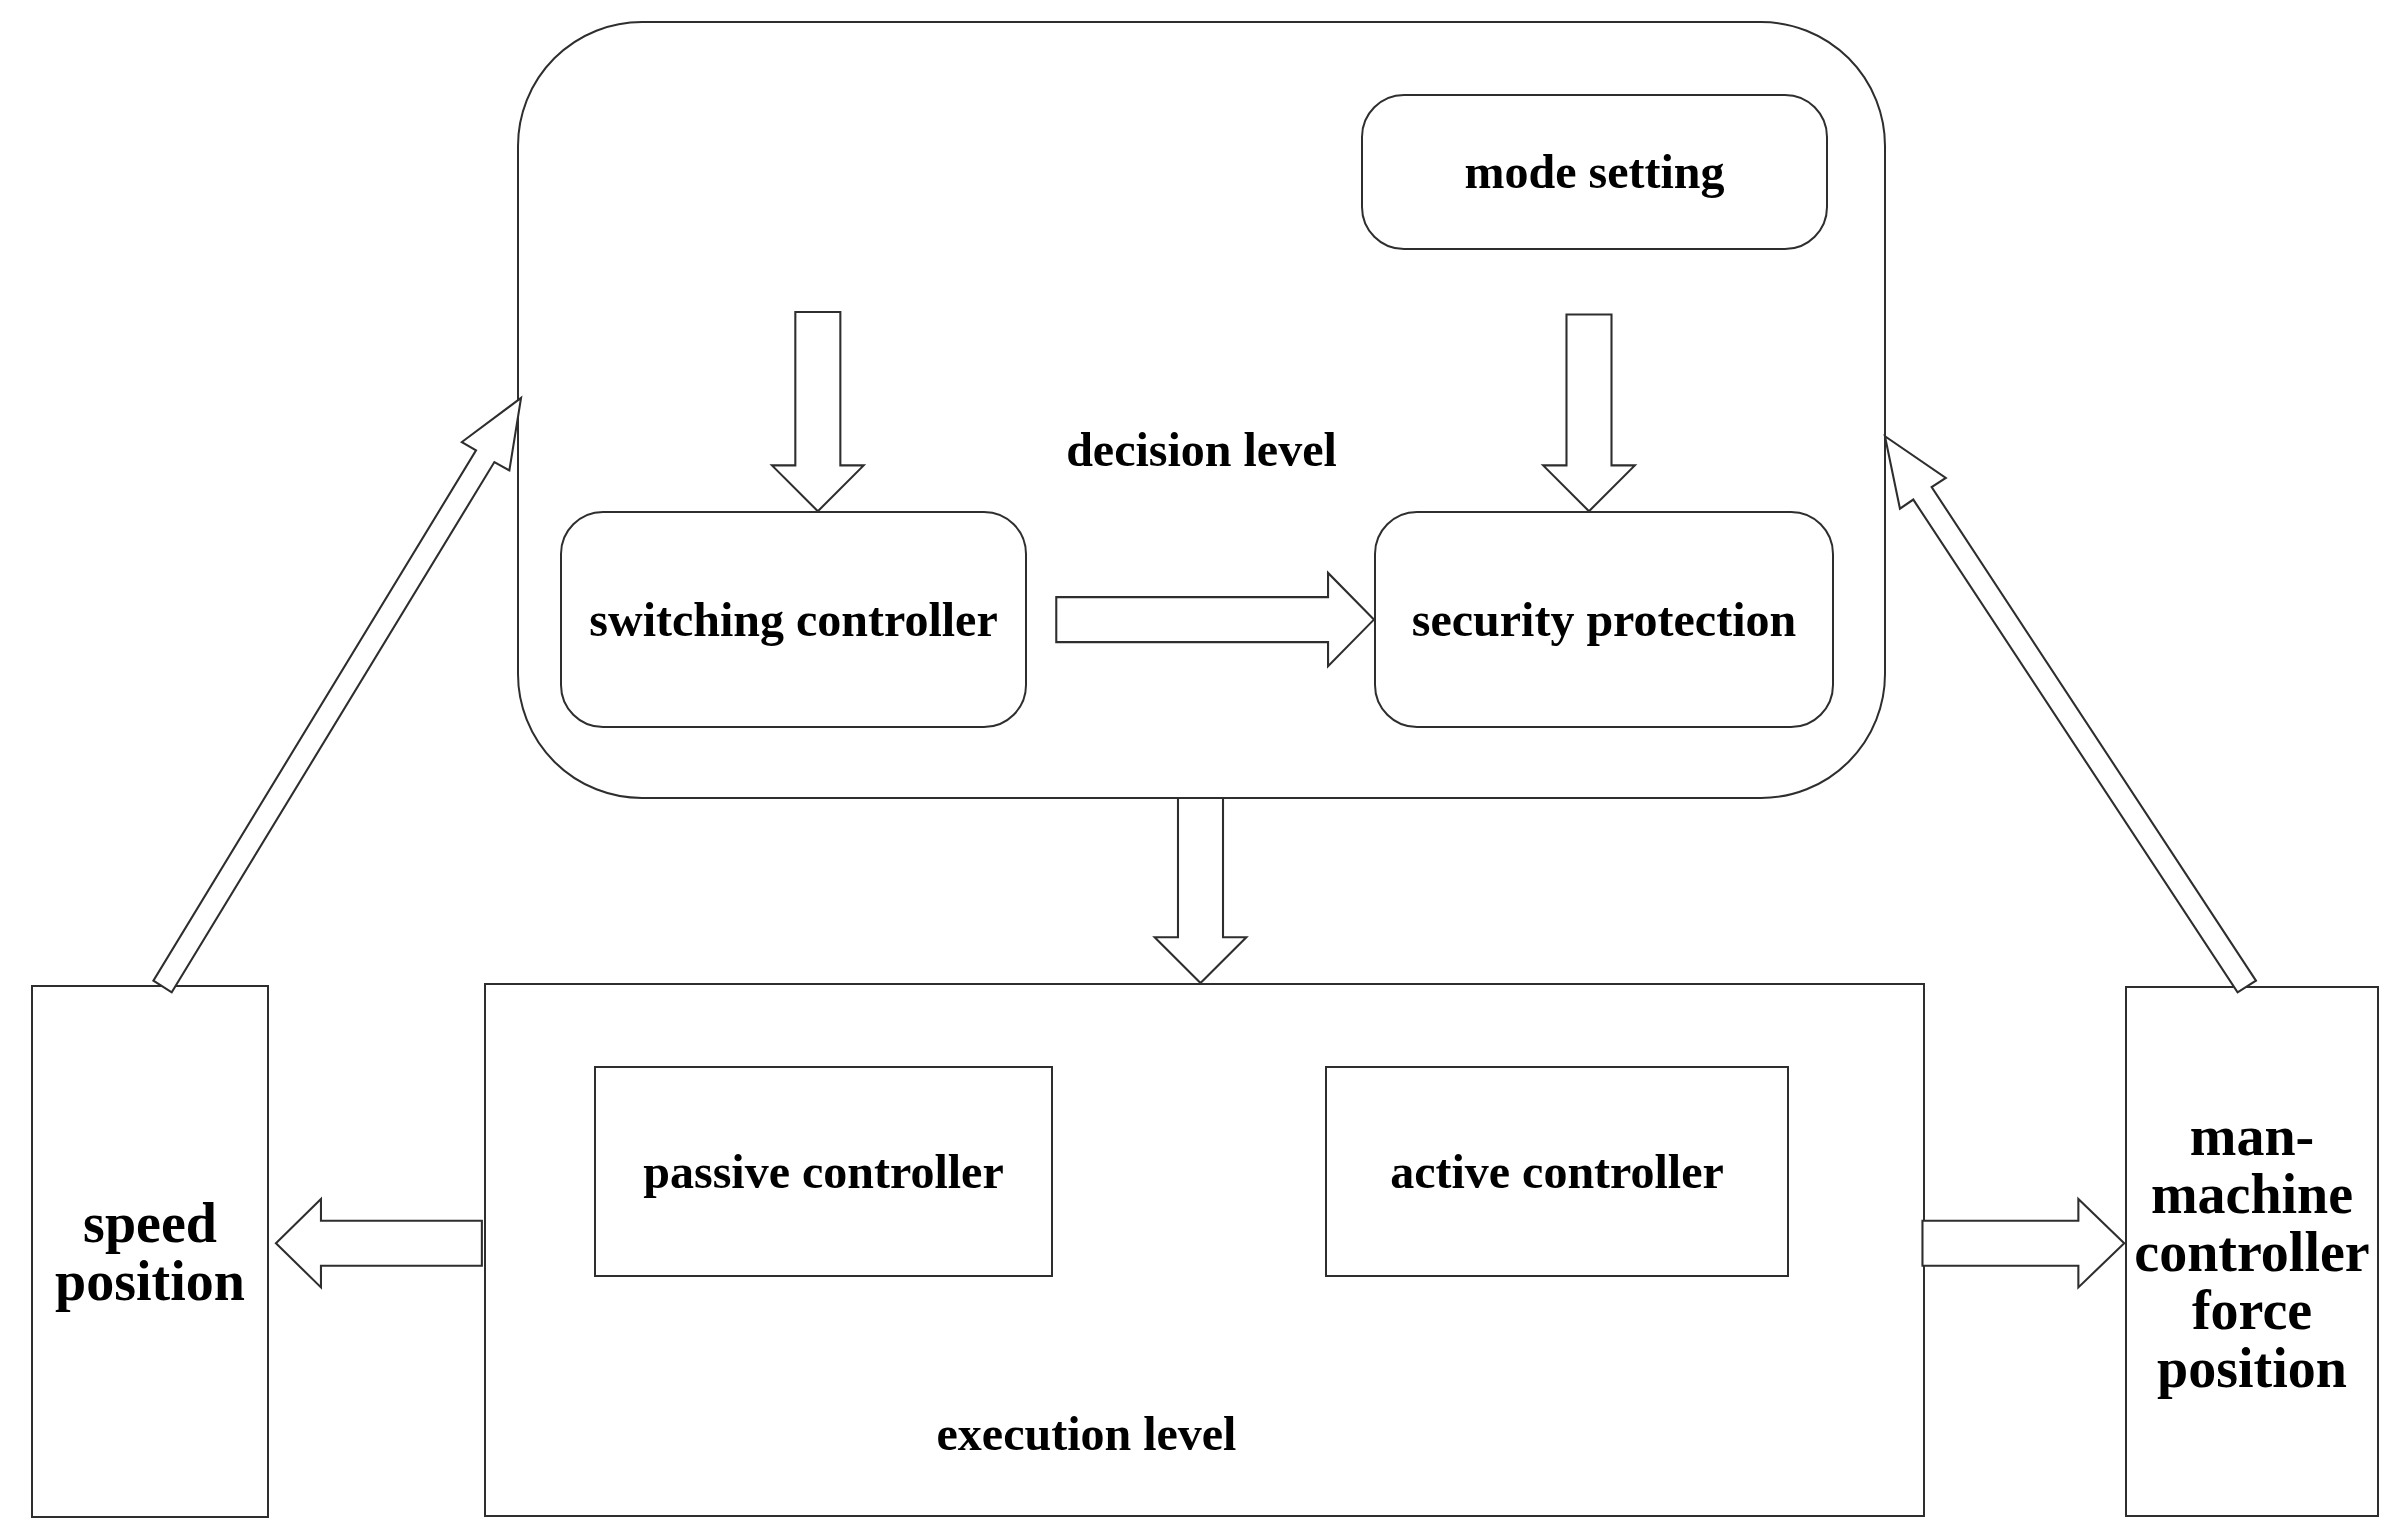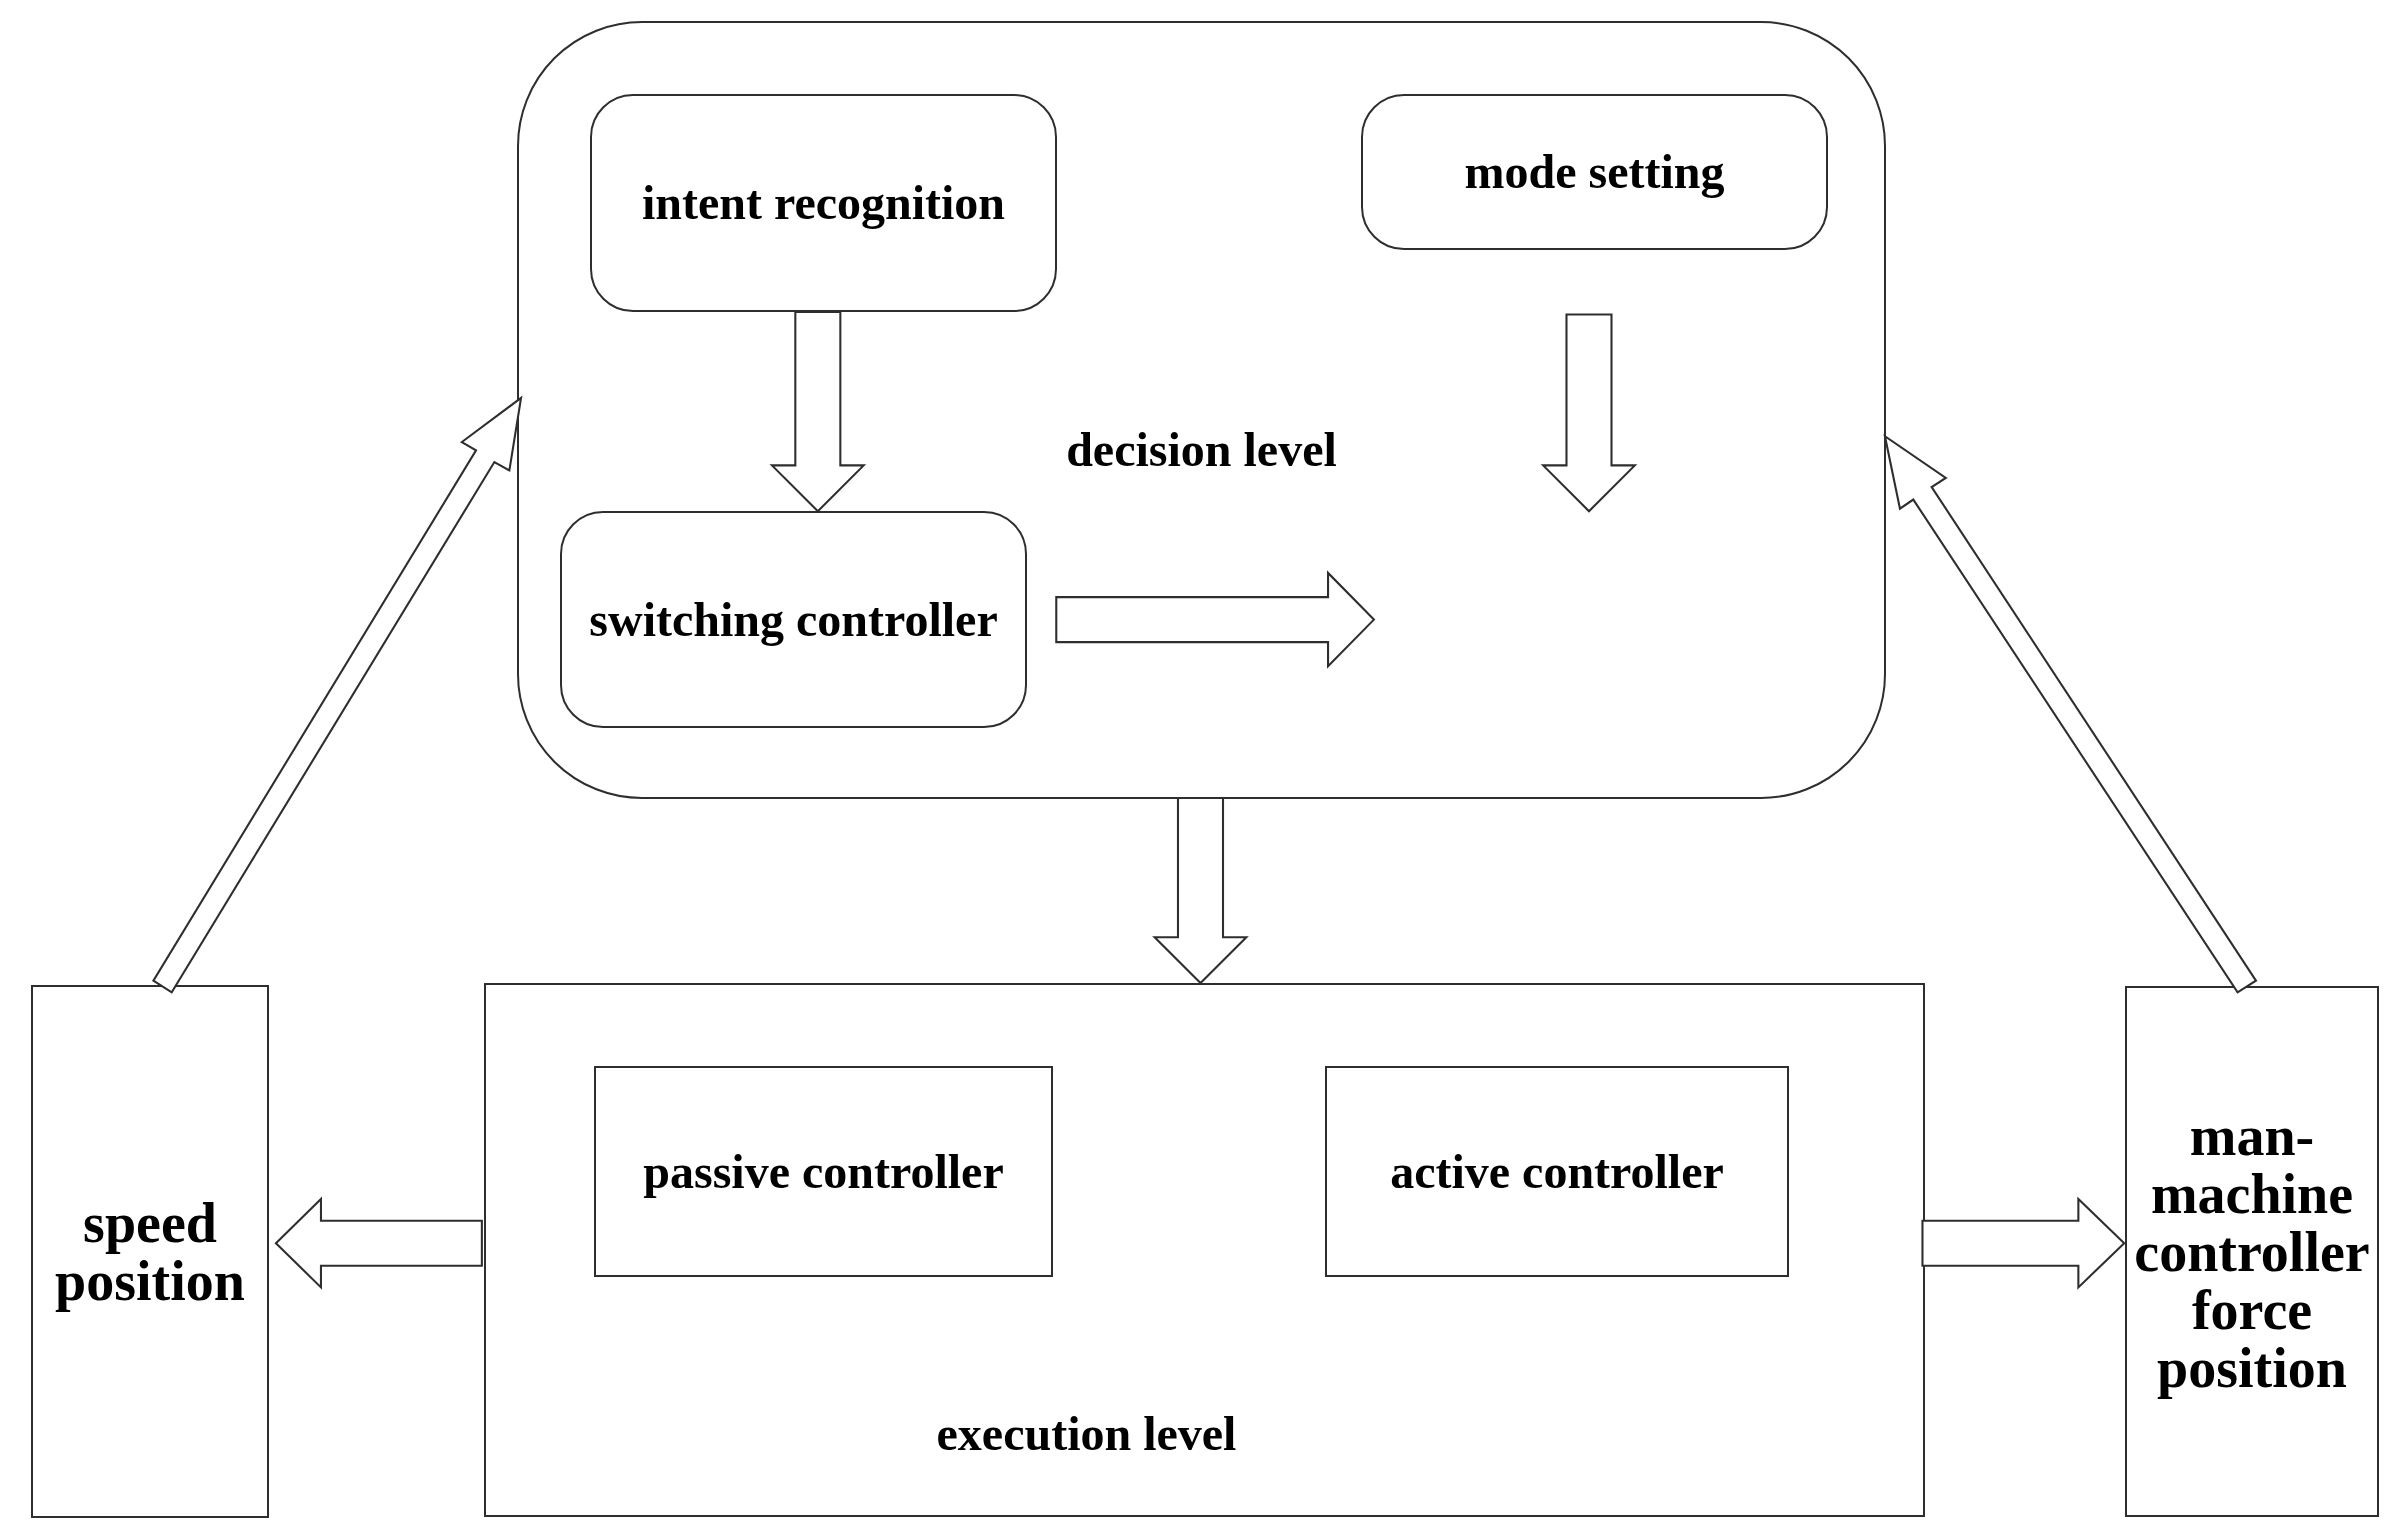--- a/index.html
+++ b/index.html
@@ -68,32 +68,32 @@
 </style>
 </head>
 <body>
 
 <div class="stage" style="--line: #2e2e2e; --text: #000000; --bg: #ffffff;">
 
   <div class="frame rounded-lg" style="left:517px; top:21px; width:1369px; height:778px;"></div>
 
   <div class="frame" style="left:484px; top:983px; width:1441px; height:534px;"></div>
 
-  <div class="node rounded" style="left:590px; top:94px; width:467px; height:218px;">
-    <span>intent recognition</span>
-  </div>
 
   <div class="node rounded" style="left:1361px; top:94px; width:467px; height:156px;">
     <span>mode setting</span>
   </div>
 
   <div class="node rounded" style="left:560px; top:511px; width:467px; height:217px;">
     <span>switching controller</span>
   </div>
 
+  <div class="node rounded" style="left:1374px; top:511px; width:460px; height:217px;">
+    <span>security protection</span>
+  </div>
 
   <div class="level-label" style="left:517px; top:407px; width:1369px;">
     <span>decision level</span>
   </div>
 
   <div class="node" style="left:1325px; top:1066px; width:464px; height:211px;">
     <span>active controller</span>
   </div>
 
   <div class="node" style="left:594px; top:1066px; width:459px; height:211px;">

